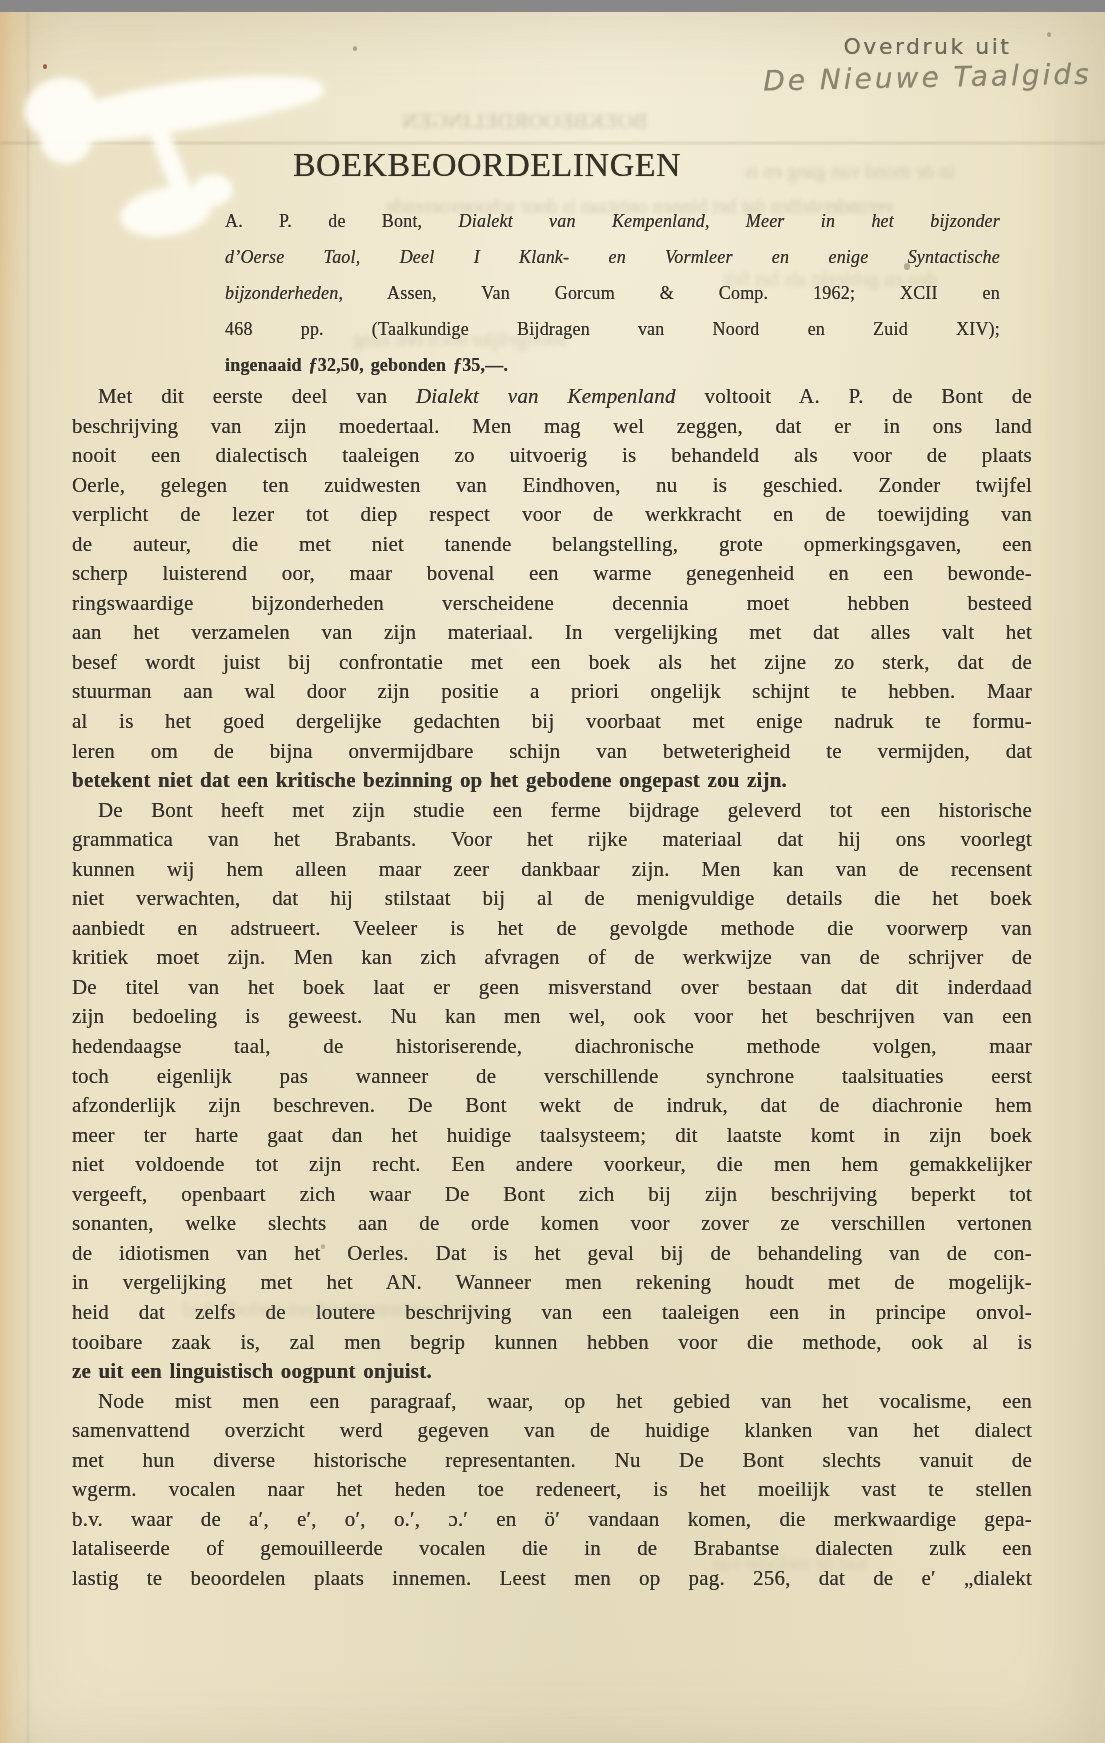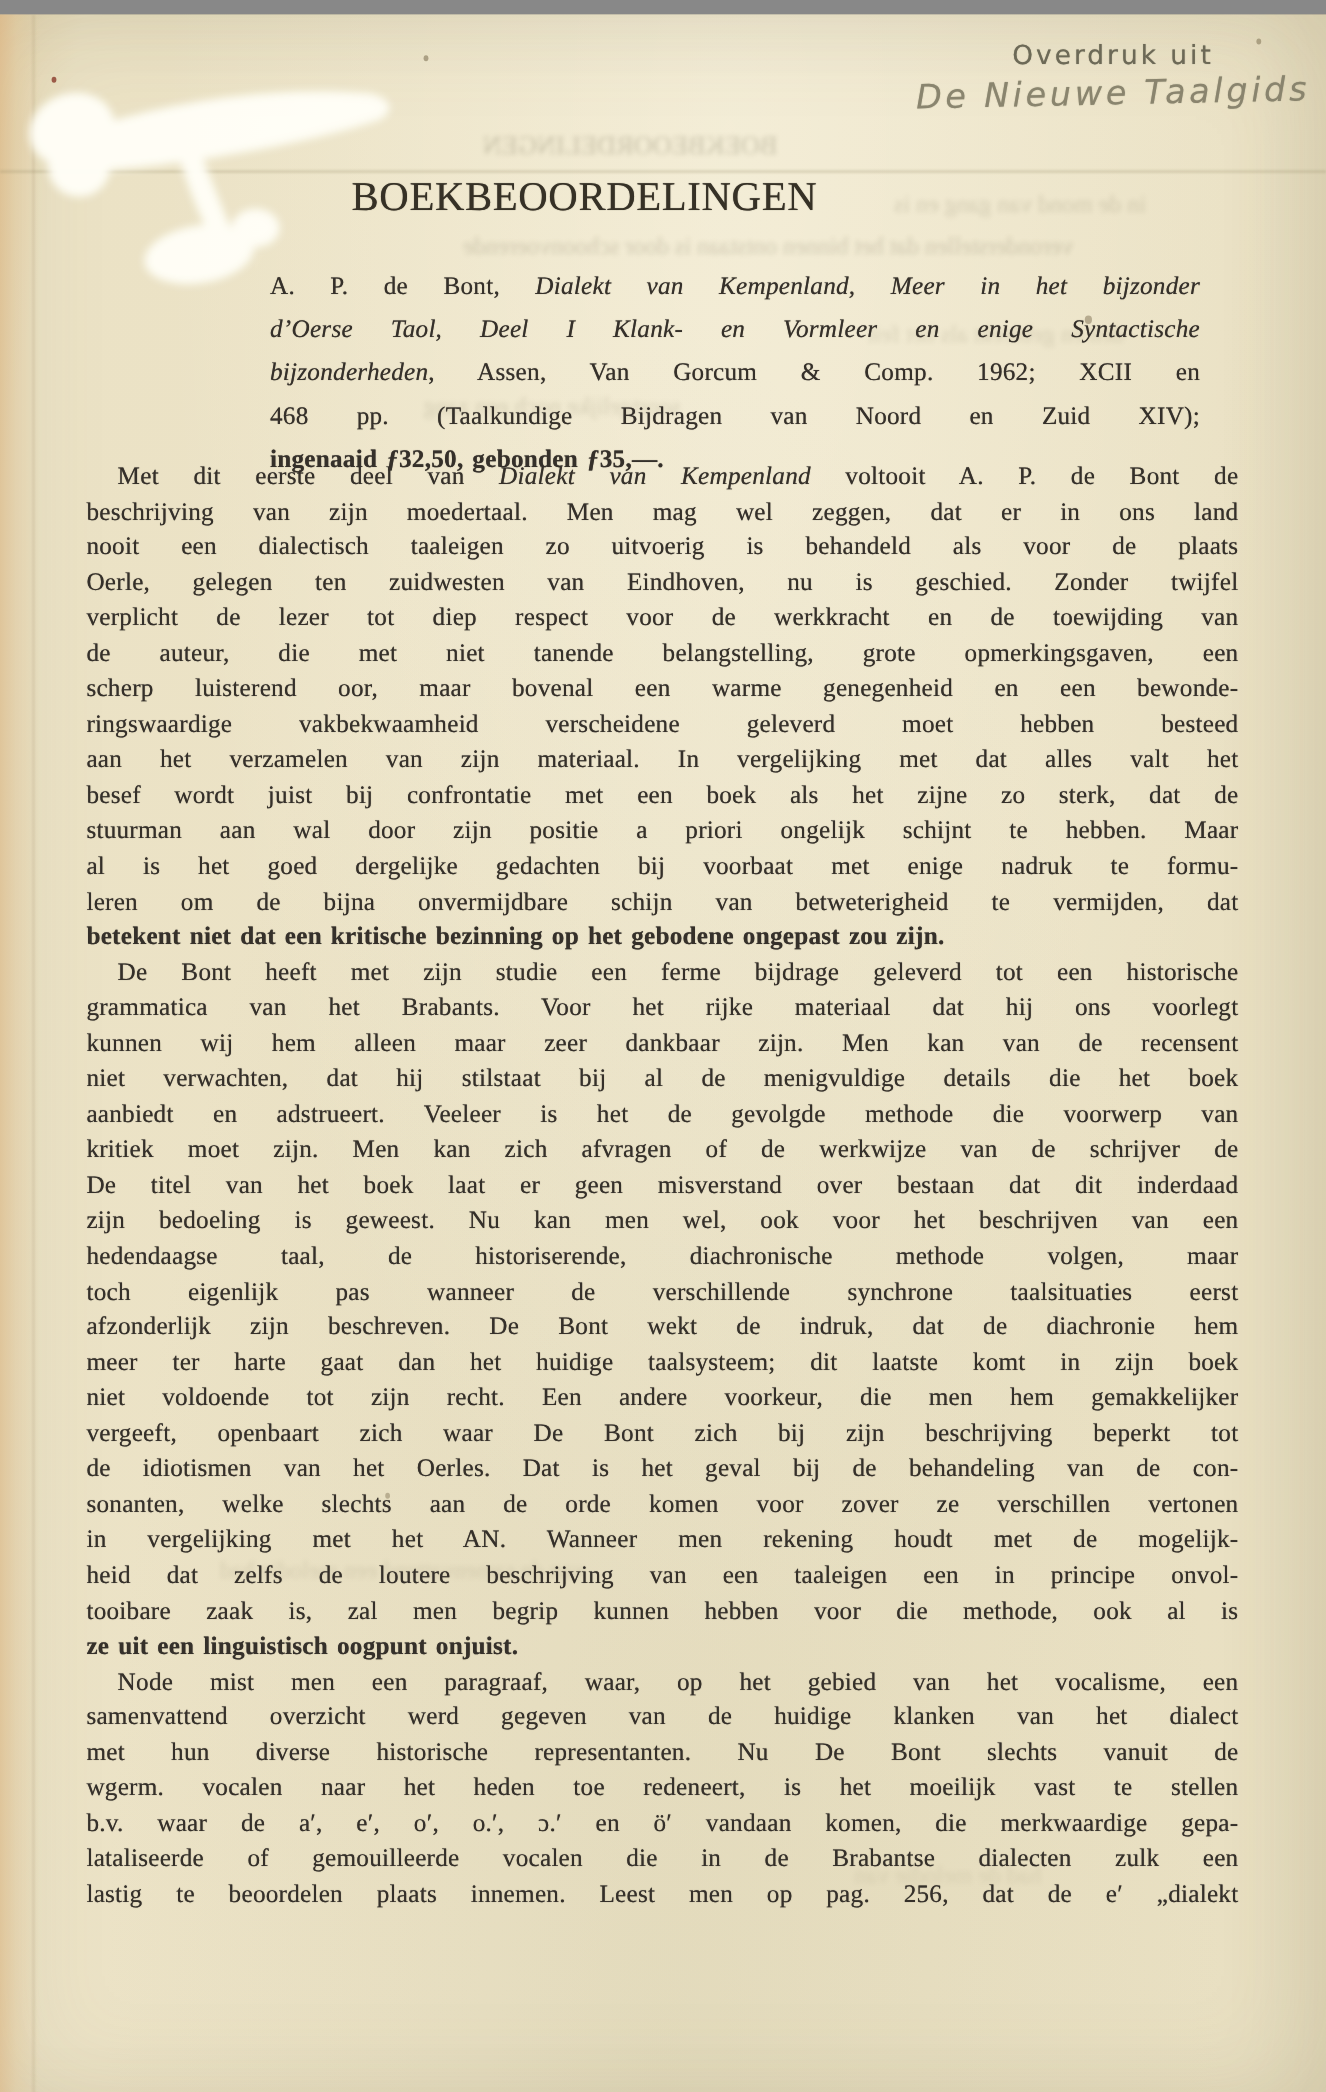--- a/index.html
+++ b/index.html
@@ -58,22 +58,22 @@
   .smudge{position:absolute;left:8px;top:28px;pointer-events:none;}
   
   .page-title{
     position:absolute;left:72px;top:134px;width:830px;
     text-align:center;
     font-size:34px;letter-spacing:0.5px;
     color:#363126;
     text-shadow:0 0 0.7px rgba(54,49,38,0.85);
   }
   .citation{
-    position:absolute;left:225px;top:208px;width:775px;
-    font-size:21px;line-height:36px;
+    position:absolute;left:225px;top:191px;width:775px;
+    font-size:18px;line-height:36px;
     color:#35302a;
     word-spacing:2px;letter-spacing:0.2px;
     text-shadow:0 0 0.6px rgba(53,48,42,0.8);
   }
   .body-text{
     position:absolute;left:72px;top:370px;width:960px;
     font-size:21px;line-height:29.55px;
     color:#35302a;
     word-spacing:2px;letter-spacing:0.2px;
     text-shadow:0 0 0.6px rgba(53,48,42,0.8);
@@ -142,43 +142,43 @@
     </div>
 
   <div class="body-text" id="body-text">
       <div class="line indent"><span>Met dit eerste deel van </span><em>Dialekt van Kempenland</em><span> voltooit A. P. de Bont de</span></div>
       <div class="line"><span>beschrijving van zijn moedertaal. Men mag wel zeggen, dat er in ons land</span></div>
       <div class="line"><span>nooit een dialectisch taaleigen zo uitvoerig is behandeld als voor de plaats</span></div>
       <div class="line"><span>Oerle, gelegen ten zuidwesten van Eindhoven, nu is geschied. Zonder twijfel</span></div>
       <div class="line"><span>verplicht de lezer tot diep respect voor de werkkracht en de toewijding van</span></div>
       <div class="line"><span>de auteur, die met niet tanende belangstelling, grote opmerkingsgaven, een</span></div>
       <div class="line"><span>scherp luisterend oor, maar bovenal een warme genegenheid en een bewonde-</span></div>
-      <div class="line"><span>ringswaardige vakbekwaamheid verscheidene geleverd moet hebben besteed</span></div>
+      <div class="line"><span>ringswaardige bijzonderheden verscheidene decennia moet hebben besteed</span></div>
       <div class="line"><span>aan het verzamelen van zijn materiaal. In vergelijking met dat alles valt het</span></div>
       <div class="line"><span>besef wordt juist bij confrontatie met een boek als het zijne zo sterk, dat de</span></div>
       <div class="line"><span>stuurman aan wal door zijn positie a priori ongelijk schijnt te hebben. Maar</span></div>
       <div class="line"><span>al is het goed dergelijke gedachten bij voorbaat met enige nadruk te formu-</span></div>
       <div class="line"><span>leren om de bijna onvermijdbare schijn van betweterigheid te vermijden, dat</span></div>
       <div class="line last"><span>betekent niet dat een kritische bezinning op het gebodene ongepast zou zijn.</span></div>
       <div class="line indent"><span>De Bont heeft met zijn studie een ferme bijdrage geleverd tot een historische</span></div>
       <div class="line"><span>grammatica van het Brabants. Voor het rijke materiaal dat hij ons voorlegt</span></div>
       <div class="line"><span>kunnen wij hem alleen maar zeer dankbaar zijn. Men kan van de recensent</span></div>
       <div class="line"><span>niet verwachten, dat hij stilstaat bij al de menigvuldige details die het boek</span></div>
       <div class="line"><span>aanbiedt en adstrueert. Veeleer is het de gevolgde methode die voorwerp van</span></div>
       <div class="line"><span>kritiek moet zijn. Men kan zich afvragen of de werkwijze van de schrijver de</span></div>
       <div class="line"><span>De titel van het boek laat er geen misverstand over bestaan dat dit inderdaad</span></div>
       <div class="line"><span>zijn bedoeling is geweest. Nu kan men wel, ook voor het beschrijven van een</span></div>
       <div class="line"><span>hedendaagse taal, de historiserende, diachronische methode volgen, maar</span></div>
       <div class="line"><span>toch eigenlijk pas wanneer de verschillende synchrone taalsituaties eerst</span></div>
       <div class="line"><span>afzonderlijk zijn beschreven. De Bont wekt de indruk, dat de diachronie hem</span></div>
       <div class="line"><span>meer ter harte gaat dan het huidige taalsysteem; dit laatste komt in zijn boek</span></div>
       <div class="line"><span>niet voldoende tot zijn recht. Een andere voorkeur, die men hem gemakkelijker</span></div>
       <div class="line"><span>vergeeft, openbaart zich waar De Bont zich bij zijn beschrijving beperkt tot</span></div>
+      <div class="line"><span>sonanten, welke slechts aan de orde komen voor zover ze verschillen vertonen</span></div>
       <div class="line"><span>de idiotismen van het Oerles. Dat is het geval bij de behandeling van de con-</span></div>
-      <div class="line"><span>sonanten, welke slechts aan de orde komen voor zover ze verschillen vertonen</span></div>
       <div class="line"><span>in vergelijking met het AN. Wanneer men rekening houdt met de mogelijk-</span></div>
       <div class="line"><span>heid dat zelfs de loutere beschrijving van een taaleigen een in principe onvol-</span></div>
       <div class="line"><span>tooibare zaak is, zal men begrip kunnen hebben voor die methode, ook al is</span></div>
       <div class="line last"><span>ze uit een linguistisch oogpunt onjuist.</span></div>
       <div class="line indent"><span>Node mist men een paragraaf, waar, op het gebied van het vocalisme, een</span></div>
       <div class="line"><span>samenvattend overzicht werd gegeven van de huidige klanken van het dialect</span></div>
       <div class="line"><span>met hun diverse historische representanten. Nu De Bont slechts vanuit de</span></div>
       <div class="line"><span>wgerm. vocalen naar het heden toe redeneert, is het moeilijk vast te stellen</span></div>
       <div class="line"><span>b.v. waar de a′, e′, o′, o.′, ɔ.′ en ö′ vandaan komen, die merkwaardige gepa-</span></div>
       <div class="line"><span>lataliseerde of gemouilleerde vocalen die in de Brabantse dialecten zulk een</span></div>

